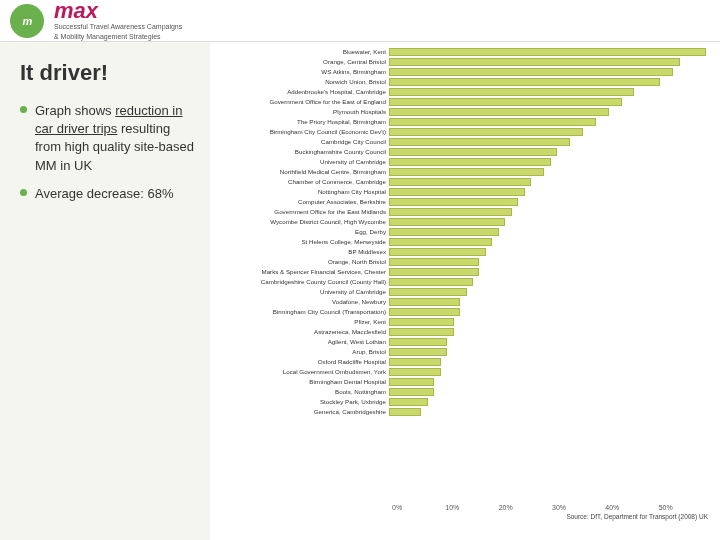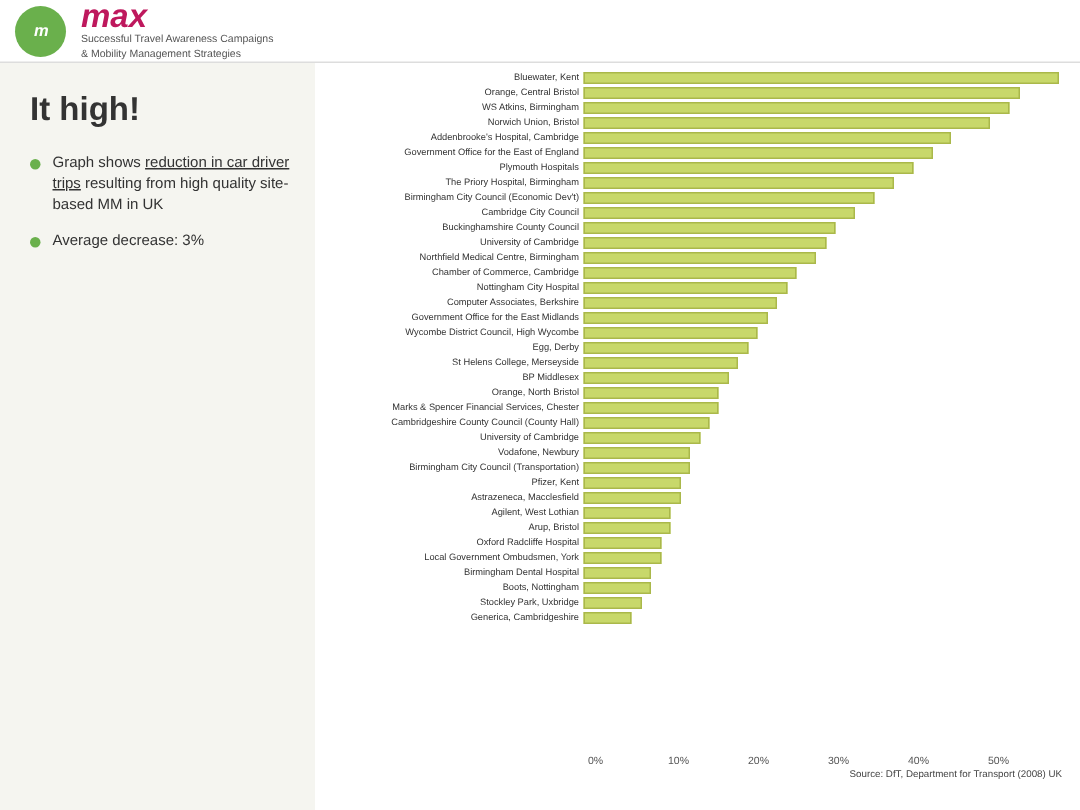--- a/index.html
+++ b/index.html
@@ -79,21 +79,21 @@
       margin-bottom: 16px;
     }
     .bullet-points {
       list-style: none;
       padding: 0;
     }
     .bullet-points li {
       display: flex;
       align-items: flex-start;
       margin-bottom: 10px;
-      font-size: 10px;
+      font-size: 13px;
       color: #333;
       line-height: 1.4;
     }
     .bullet-dot {
       width: 7px;
       height: 7px;
       background: #6ab04c;
       border-radius: 50%;
       margin-top: 4px;
       margin-right: 8px;
@@ -184,29 +184,29 @@
       <span class="logo-main">max</span>
       <span class="logo-sub">Successful Travel Awareness Campaigns</span>
       <span class="logo-sub">&amp; Mobility Management Strategies</span>
     </div>
   </div>
 </div>
 
 <div class="main-content">
 
   <div class="left-panel">
-    <div class="page-title">It high!</div>
+    <div class="page-title">It driver!</div>
     <ul class="bullet-points">
       <li>
         <span class="bullet-dot"></span>
         <span>Graph shows <u>reduction in car driver trips</u> resulting from high quality site-based MM in UK</span>
       </li>
       <li>
         <span class="bullet-dot"></span>
-        <span>Average decrease: 3%</span>
+        <span>Average decrease: 68%</span>
       </li>
     </ul>
   </div>
 
   <div class="chart-panel">
     <div class="chart-container" id="chart-container">
 
     <div class="chart-row">
           <div class="bar-label">Bluewater, Kent</div>
           <div class="bar-track-wrapper">

